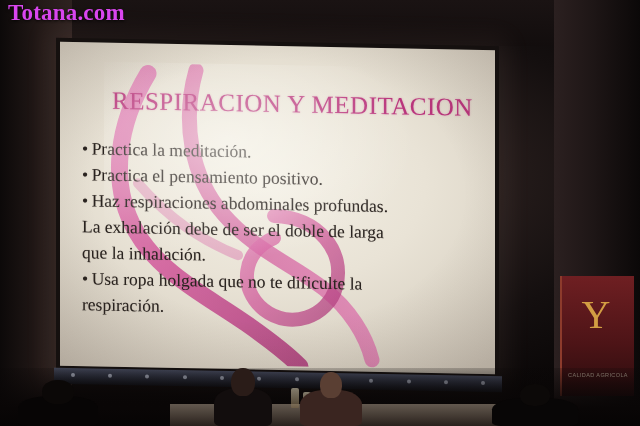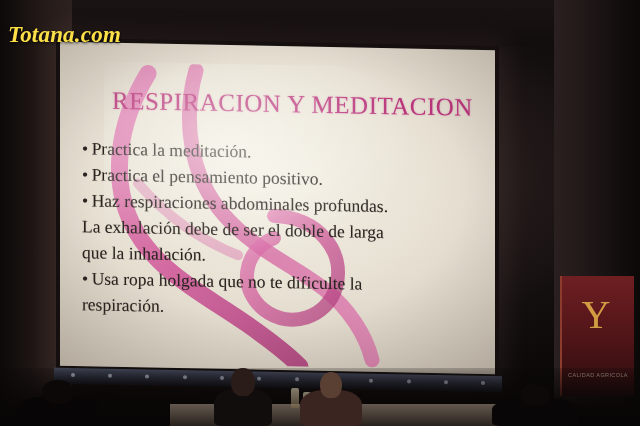--- a/index.html
+++ b/index.html
@@ -208,26 +208,25 @@
     width: 8px;
     height: 20px;
     background: linear-gradient(180deg, rgba(230,220,190,0.55), rgba(120,100,70,0.6));
     border-radius: 2px 2px 1px 1px;
   }
 
   
   .watermark {
     position: absolute;
     left: 8px;
-    top: 22px;
+    top: 0;
     font-family: "Liberation Serif", serif;
-    font-style: italic;
     font-weight: bold;
     font-size: 23px;
-    color: #fde047;
+    color: #d946ef;
     text-shadow: 0 1px 3px rgba(0,0,0,0.85);
     letter-spacing: 0.2px;
   }
 </style>
 </head>
 <body>
 
 <div id="stage">
 
   <div class="room"></div>

